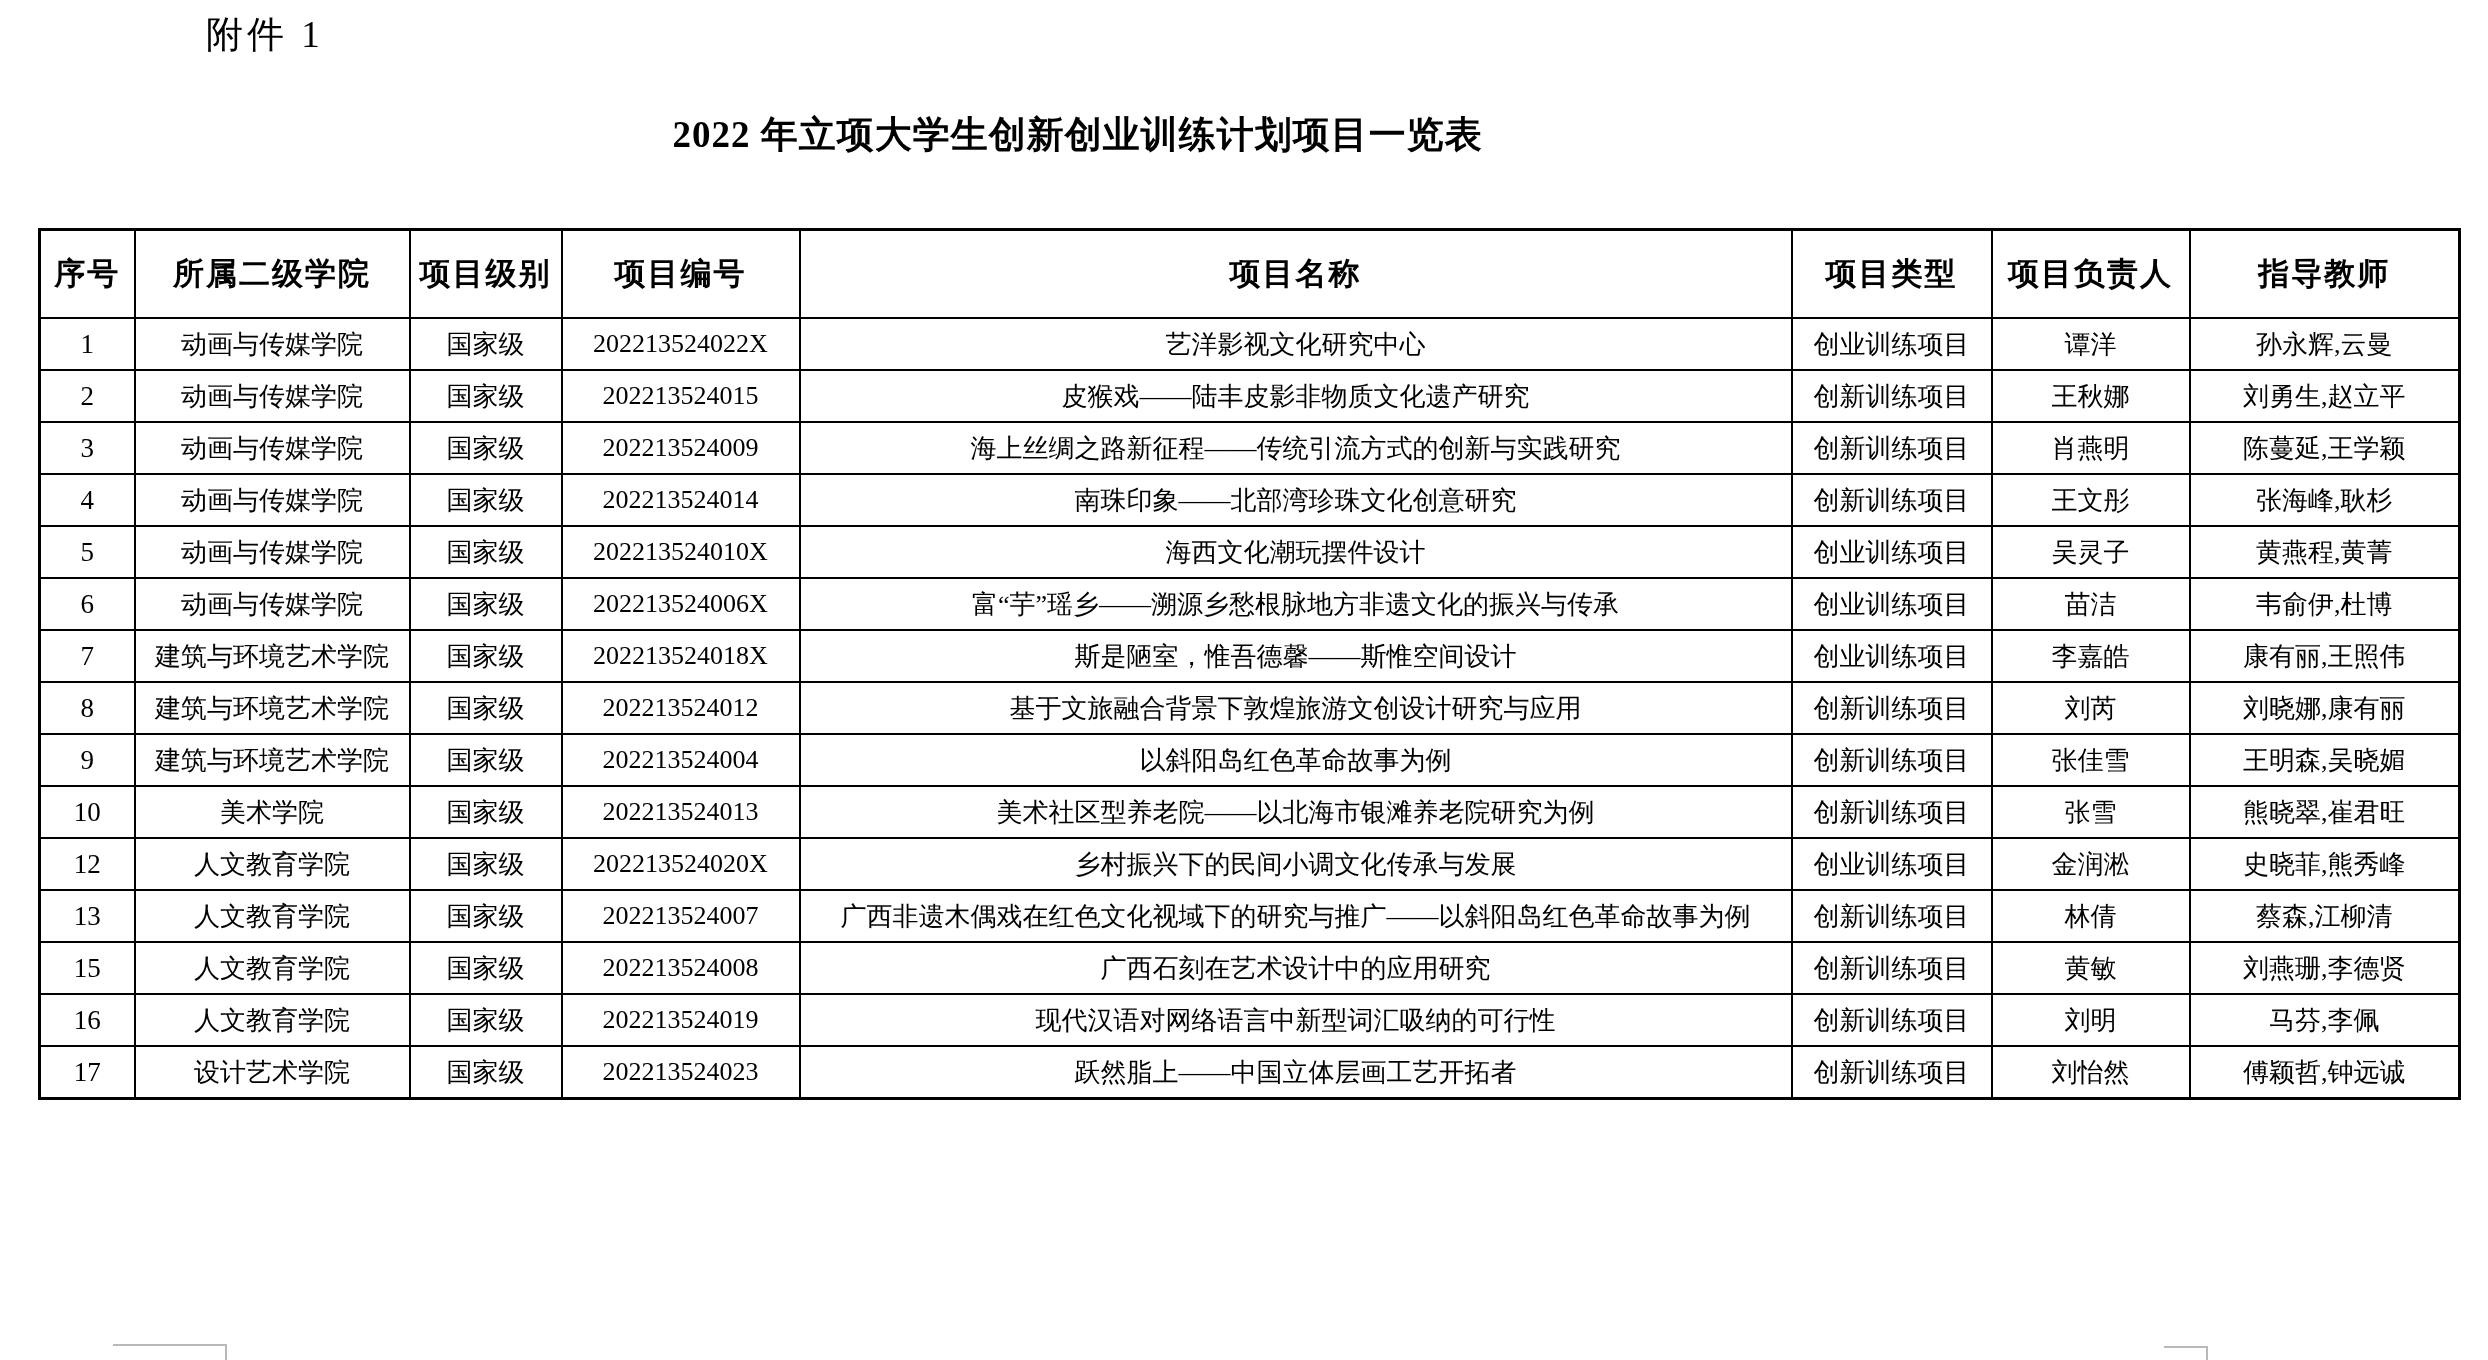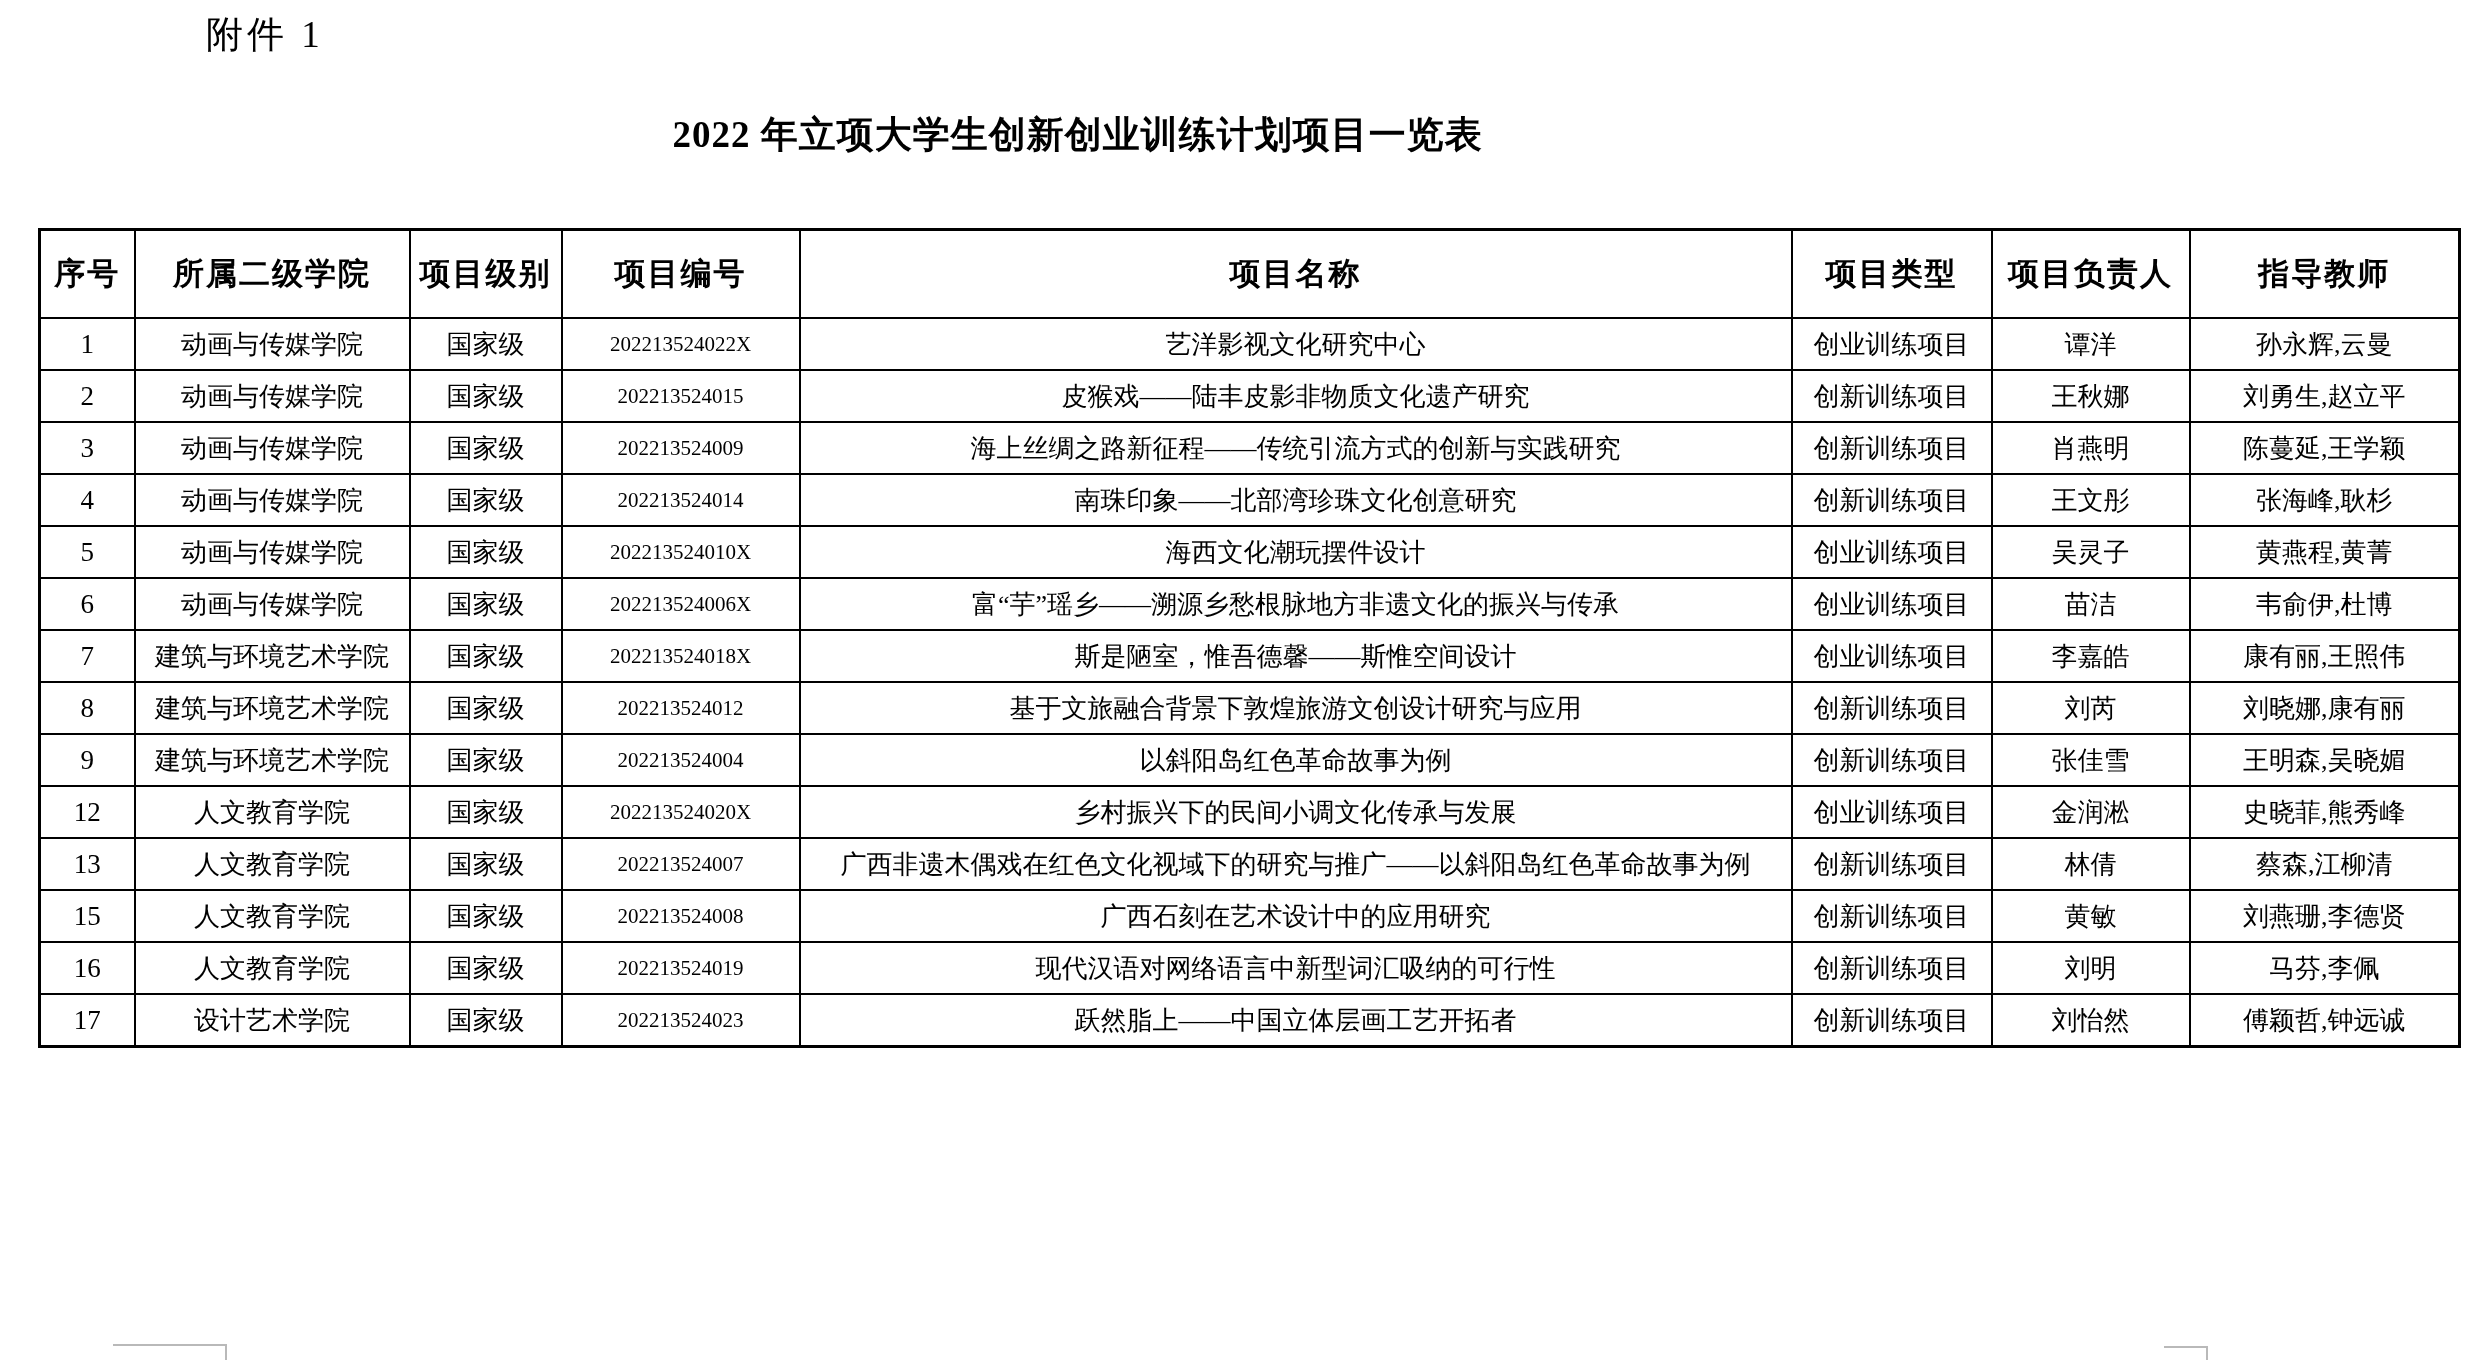--- a/index.html
+++ b/index.html
@@ -44,21 +44,21 @@
   th{
     height:86px;
     font-size:31px;
     font-weight:bold;
     letter-spacing:2px;
   }
   td{
     height:50px;
     font-size:26px;
   }
-  td.col-code{font-size:21px;}
+  td.col-code{font-size:26px;}
   td.col-index{font-size:27px;}
   .squiggle{
     text-decoration:underline;
     text-decoration-style:wavy;
     text-decoration-color:#e03030;
     text-decoration-thickness:2px;
     text-underline-offset:6px;
   }
   .artifact{
     position:absolute;
@@ -184,20 +184,30 @@
         <td class="col-index">9</td>
         <td class="col-college">建筑与环境艺术学院</td>
         <td class="col-level">国家级</td>
         <td class="col-code">202213524004</td>
         <td class="col-name">以斜阳岛红色革命故事为例</td>
         <td class="col-type">创新训练项目</td>
         <td class="col-leader">张佳雪</td>
         <td class="col-advisors">王明森,吴晓媚</td>
       </tr>
       <tr>
+        <td class="col-index">10</td>
+        <td class="col-college">美术学院</td>
+        <td class="col-level">国家级</td>
+        <td class="col-code">202213524013</td>
+        <td class="col-name">美术社区型养老院——以北海市银滩养老院研究为例</td>
+        <td class="col-type">创新训练项目</td>
+        <td class="col-leader">张雪</td>
+        <td class="col-advisors">熊晓翠,崔君旺</td>
+      </tr>
+      <tr>
         <td class="col-index">12</td>
         <td class="col-college">人文教育学院</td>
         <td class="col-level">国家级</td>
         <td class="col-code">202213524020X</td>
         <td class="col-name">乡村振兴下的民间小调文化传承与发展</td>
         <td class="col-type">创业训练项目</td>
         <td class="col-leader">金润淞</td>
         <td class="col-advisors">史晓菲,熊秀峰</td>
       </tr>
       <tr>

